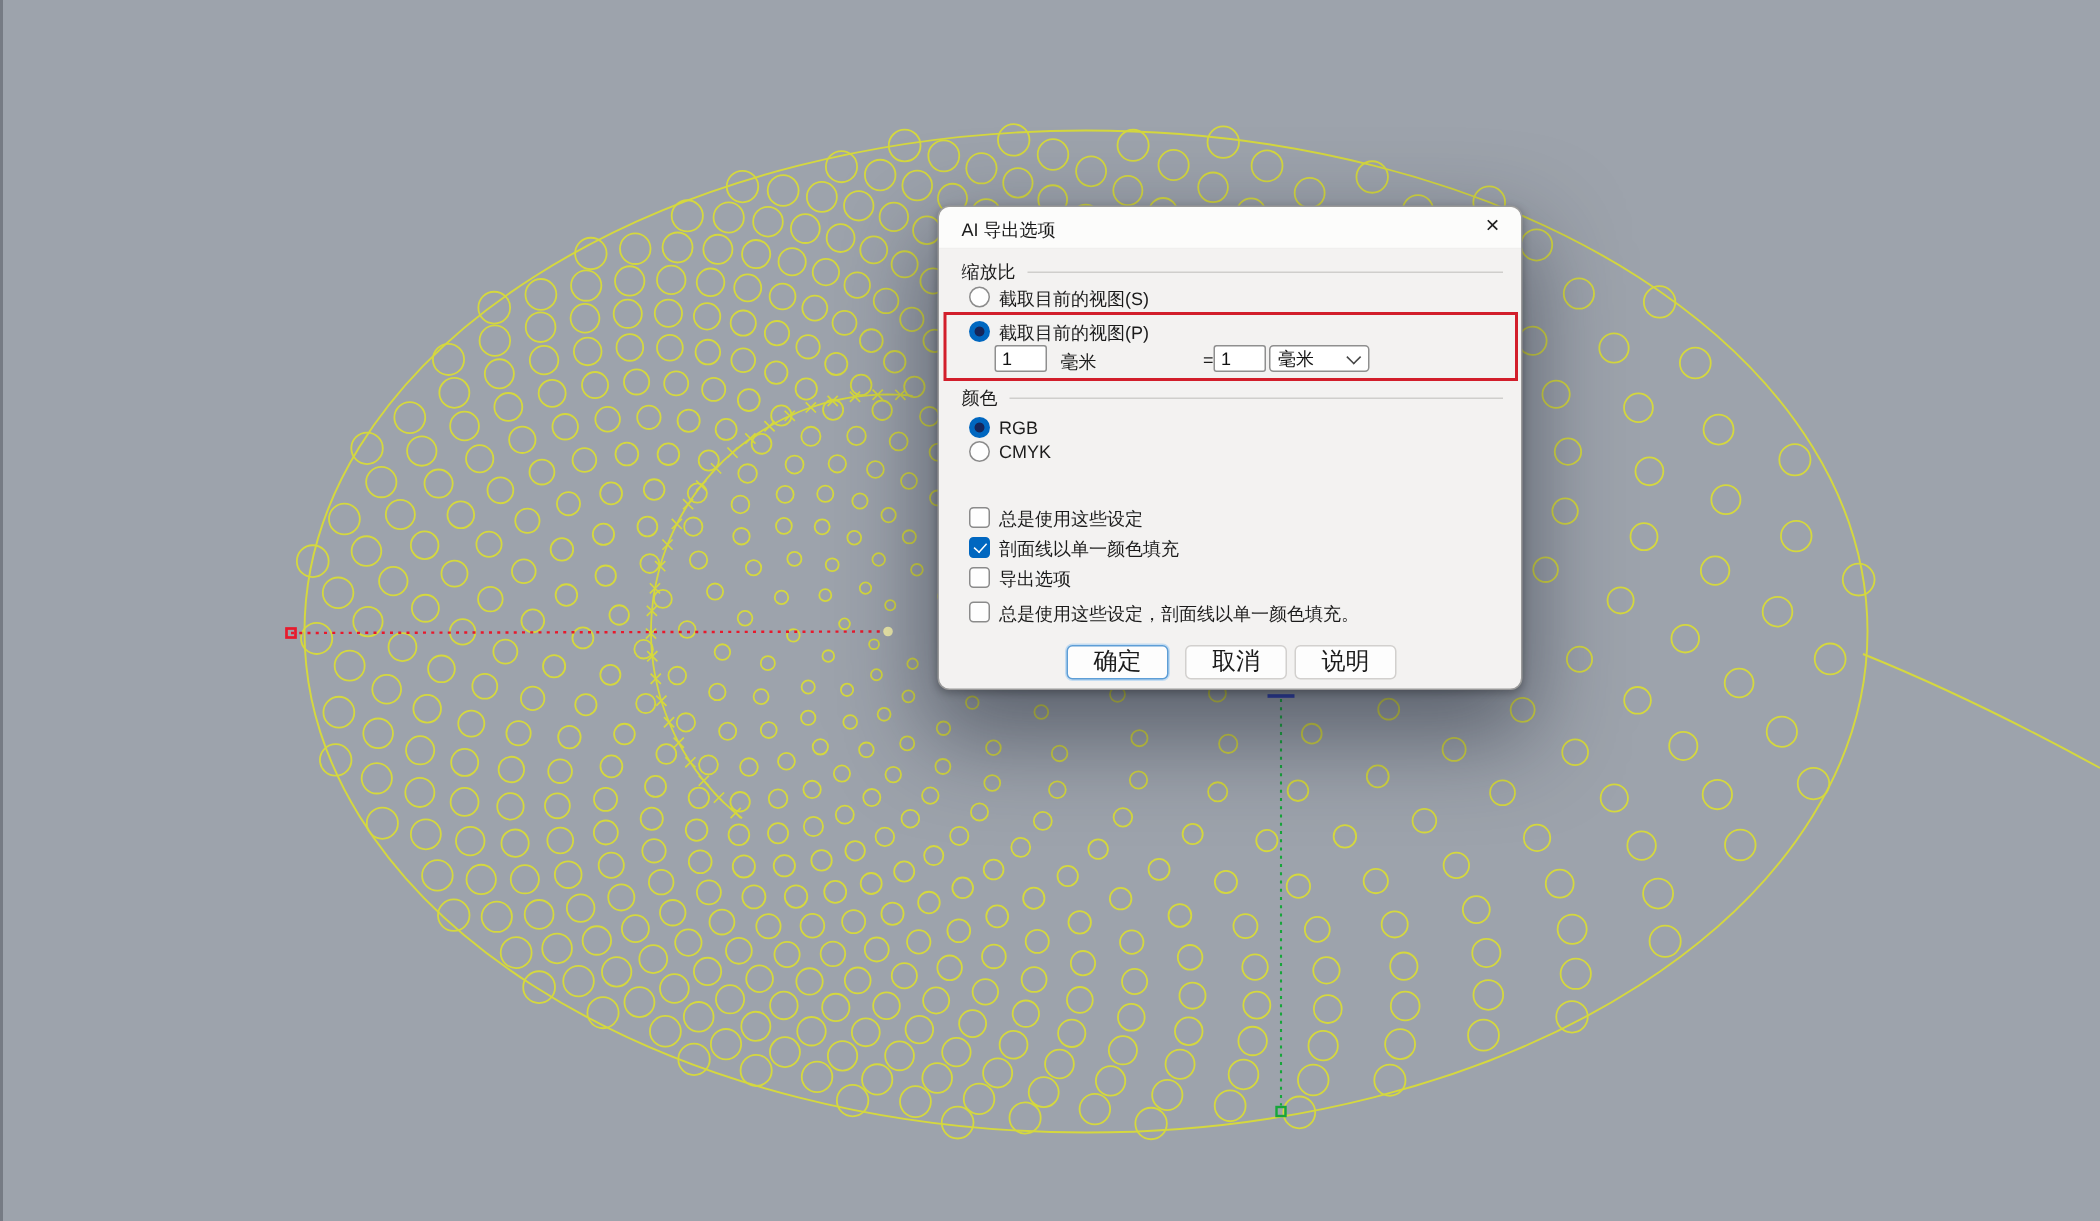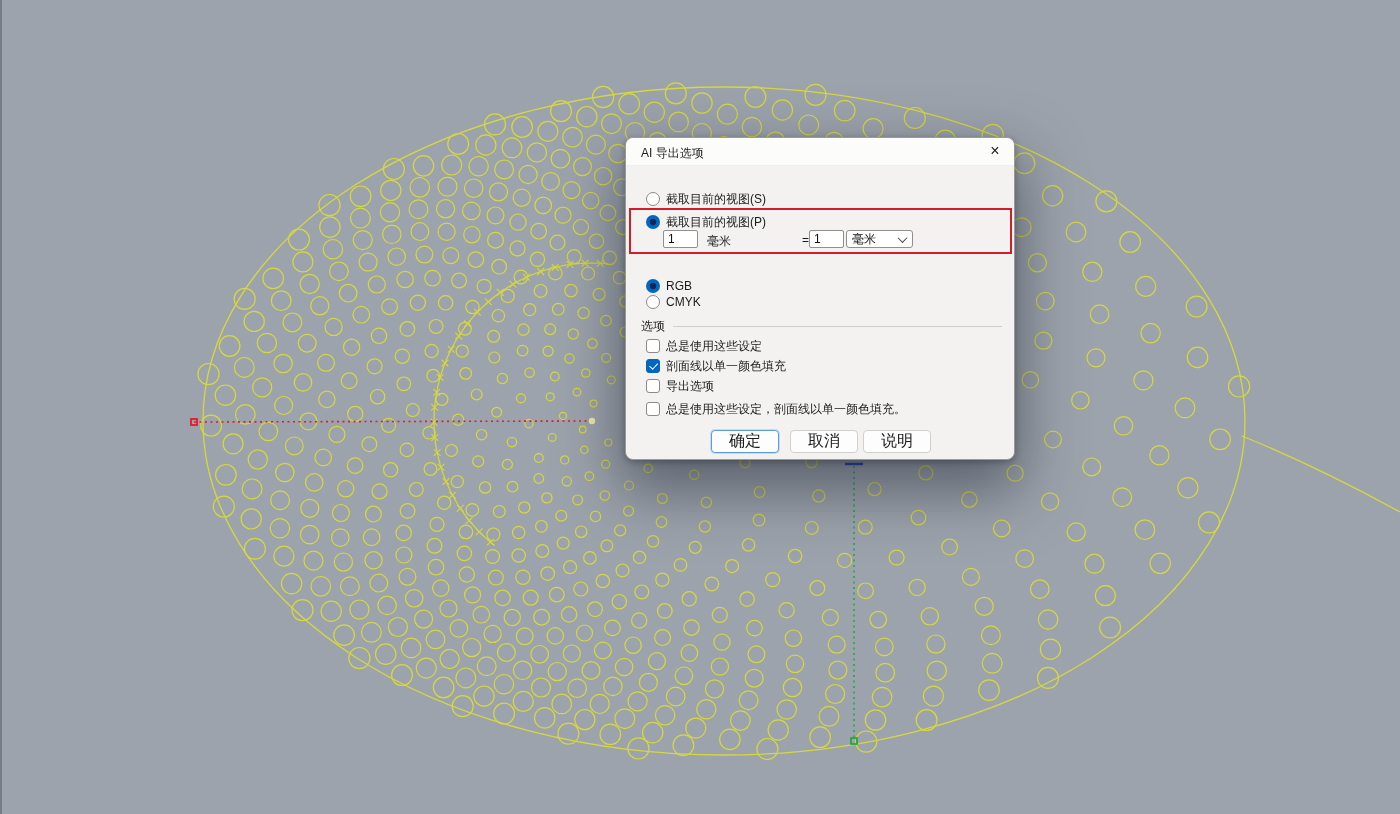--- a/index.html
+++ b/index.html
@@ -21,21 +21,21 @@
     box-sizing:border-box;
   }
   .titlebar{position:absolute;top:0;left:0;right:0;height:27px;background:#fcfcfb;
     border-radius:8px 8px 0 0;border-bottom:1px solid #f0efee;}
   .title{position:absolute;left:15px;top:7px;font-size:12px;color:#1b1b1b;white-space:nowrap;}
   .close{position:absolute;right:9px;top:3px;width:20px;height:20px;text-align:center;
     line-height:20px;font-size:16px;color:#222;cursor:pointer;}
   .group{position:absolute;left:15px;right:12px;display:flex;align-items:center;gap:8px;height:14px;}
   .group-label{font-size:12px;color:#1b1b1b;white-space:nowrap;}
   .group-line{flex:1;height:1px;background:#cfcecc;}
-  .row{position:absolute;display:flex;align-items:center;gap:6px;height:16px;}
+  .row{position:absolute;display:flex;align-items:flex-start;gap:6px;height:16px;}
   .lbl{font-size:12px;color:#1b1b1b;white-space:nowrap;}
   .radio{width:14px;height:14px;border-radius:50%;background:#fefefe;border:1px solid #8b8b8b;
     box-sizing:border-box;flex:0 0 auto;}
   .radio.checked{border:none;
     background:radial-gradient(circle,#15265a 0px,#15265a 3px,#0067c0 3.6px,#0067c0 100%);}
   .checkbox{width:14px;height:14px;border-radius:3px;background:#fefefe;border:1px solid #8b8b8b;
     box-sizing:border-box;position:relative;flex:0 0 auto;}
   .checkbox.checked{background:#0067c0;border-color:#0067c0;}
   .checkbox.checked::after{content:"";position:absolute;left:4.2px;top:1.4px;width:3.6px;height:7.4px;
     border:solid #fff;border-width:0 1.6px 1.6px 0;transform:rotate(42deg);}
@@ -683,20 +683,24 @@
       <line x1="845" y1="464" x2="863" y2="464" stroke="#2b3db4" stroke-width="2.4"></line>
       <circle cx="592" cy="421" r="3.2" fill="#efecab"></circle>
     </svg>
 
   <div id="dialog">
     <div class="titlebar">
       <span class="title">AI 导出选项</span>
       <span class="close">×</span>
     </div>
 
+    <div class="group" style="top:36px">
+      <span class="group-label">缩放比</span>
+      <span class="group-line"></span>
+    </div>
 
     <div class="row" style="left:20px;top:53px">
       <span class="radio"></span>
       <span class="lbl">截取目前的视图(S)</span>
     </div>
 
     <div class="hl-rect"></div>
 
     <div class="row" style="left:20px;top:76px">
       <span class="radio checked"></span>
@@ -705,34 +709,34 @@
 
     <input class="num-input" style="left: 37px; top: 92px;" value="1">
     <span class="unit-lbl" style="left:81px;top:95px">毫米</span>
     <span class="unit-lbl" style="left:176px;top:95px">=</span>
     <input class="num-input" style="left: 183px; top: 92px;" value="1">
     <div class="select" style="left:220px;top:92px">
       <span>毫米</span>
       <span class="chev"></span>
     </div>
 
+    <div class="group" style="top:120px">
+      <span class="group-label">颜色</span>
+      <span class="group-line"></span>
+    </div>
 
     <div class="row" style="left:20px;top:140px">
       <span class="radio checked"></span>
       <span class="lbl">RGB</span>
     </div>
     <div class="row" style="left:20px;top:156px">
       <span class="radio"></span>
       <span class="lbl">CMYK</span>
     </div>
 
-    <div class="group" style="top:181px">
-      <span class="group-label">选项</span>
-      <span class="group-line"></span>
-    </div>
 
     <div class="row" style="left:20px;top:200px">
       <span class="checkbox"></span>
       <span class="lbl">总是使用这些设定</span>
     </div>
     <div class="row" style="left:20px;top:220px">
       <span class="checkbox checked"></span>
       <span class="lbl">剖面线以单一颜色填充</span>
     </div>
     <div class="row" style="left:20px;top:240px">

